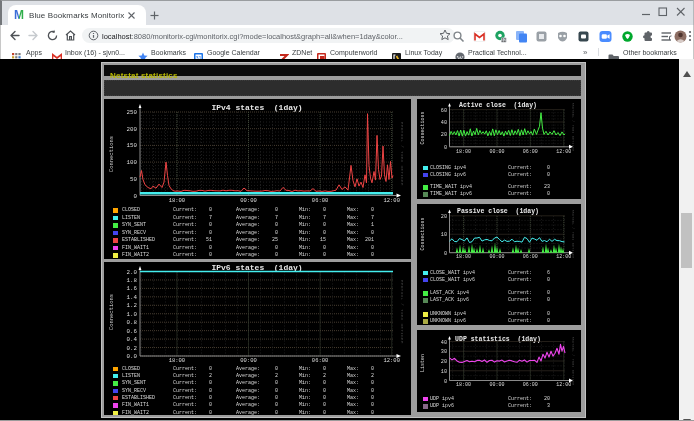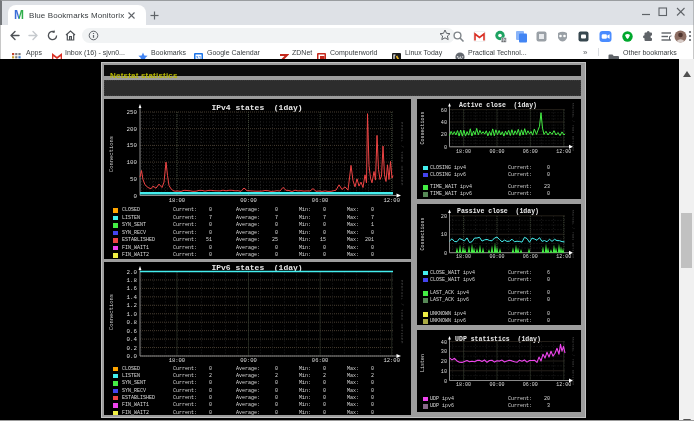--- a/index.html
+++ b/index.html
@@ -36,20 +36,21 @@
 </svg>
 <svg style="position:absolute;left:64px;top:29px" width="13" height="13" viewBox="0 0 13 13">
 <path d="M2 6 L6.5 2 L11 6 M3.3 5.4 V11 H9.7 V5.4 M5.6 11 V7.5 H7.4 V11" stroke="#4e5256" stroke-width="1.2" fill="none"></path>
 </svg>
 <div class="abs" style="left:82px;top:28px;width:373px;height:15px;background:#f1f3f4;border-radius:7.5px"></div>
 <svg style="position:absolute;left:88px;top:30px" width="11" height="11" viewBox="0 0 11 11">
 <circle cx="5.5" cy="5.5" r="4.3" stroke="#5f6368" stroke-width="1" fill="none"></circle>
 <line x1="5.5" y1="5" x2="5.5" y2="7.8" stroke="#5f6368" stroke-width="1.2"></line>
       <line x1="5.5" y1="3" x2="5.5" y2="4" stroke="#5f6368" stroke-width="1.2"></line>
 </svg>
+<div class="abs" style="left:102px;top:32px;font-size:7.5px;white-space:nowrap;color:#5f6368"><span style="color:#202124">localhost</span>:8080/monitorix-cgi/monitorix.cgi?mode=localhost&amp;graph=all&amp;when=1day&amp;color...</div>
 <svg style="position:absolute;left:439px;top:29px" width="12" height="12" viewBox="0 0 12 12">
 <path d="M6 1 L7.5 4.3 L11 4.7 L8.4 7 L9.2 10.6 L6 8.8 L2.8 10.6 L3.6 7 L1 4.7 L4.5 4.3 Z" stroke="#5f6368" stroke-width="1" fill="none"></path>
 </svg>
 <div class="abs" style="left:452px;top:29px;width:13px;height:13px"><svg width="13" height="13">
         <circle cx="5.5" cy="5.5" r="3.4" stroke="#80868b" stroke-width="1.4" fill="none"></circle>
         <line x1="8" y1="8" x2="11.5" y2="11.5" stroke="#80868b" stroke-width="1.6"></line>
       </svg></div>
 <div class="abs" style="left:473px;top:29px;width:13px;height:13px"><svg width="13" height="13">
         <rect x="0.5" y="1.5" width="12" height="10" rx="1.5" fill="#fff" stroke="#e3e3e3" stroke-width="0.5"></rect>
         <path d="M2 10.5 V4 L6.5 7.5 L11 4 V10.5" stroke="#d93025" stroke-width="1.6" fill="none"></path>

